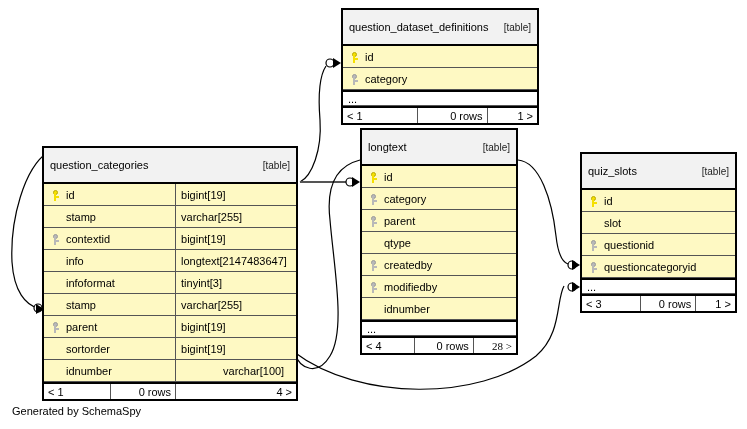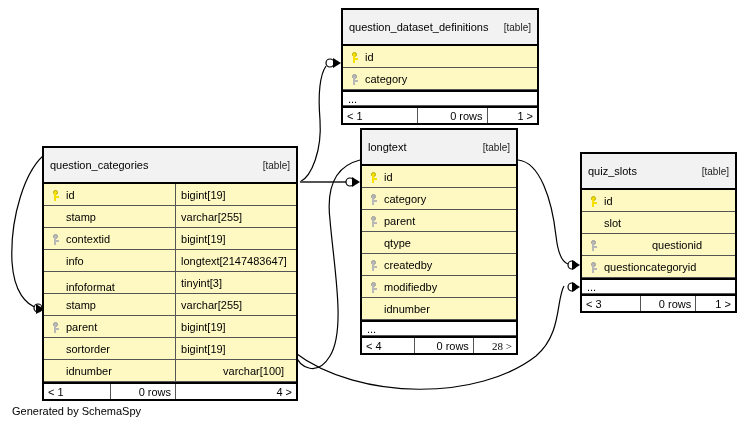--- a/index.html
+++ b/index.html
@@ -216,21 +216,21 @@
       </span>
       <span class="col-type" style="width:48%;">bigint[19]</span>
     </div>
     <div class="tbl-row nokey">
       <span class="col-name" style="width:52%;">
         <span class="labeltext">info</span>
       </span>
       <span class="col-type" style="width:48%;">longtext[2147483647]</span>
     </div>
     <div class="tbl-row nokey">
-      <span class="col-name" style="width:52%;align-items:flex-end;">
+      <span class="col-name" style="width:52%;">
         <span class="labeltext">infoformat</span>
       </span>
       <span class="col-type" style="width:48%;">tinyint[3]</span>
     </div>
     <div class="tbl-row nokey">
       <span class="col-name" style="width:52%;">
         <span class="labeltext">stamp</span>
       </span>
       <span class="col-type" style="width:48%;">varchar[255]</span>
     </div>
@@ -324,21 +324,21 @@
         <span class="keyslot"><span class="keyicon key-pk"><b></b><i></i><u></u></span></span>
         <span class="labeltext">id</span>
       </span>
     </div>
     <div class="tbl-row nokey">
       <span class="col-name" style="width:100%;">
         <span class="labeltext">slot</span>
       </span>
     </div>
     <div class="tbl-row">
-      <span class="col-name" style="width:100%;gap:48px;">
+      <span class="col-name" style="width:100%;">
         <span class="keyslot"><span class="keyicon key-fk"><b></b><i></i><u></u></span></span>
         <span class="labeltext">questionid</span>
       </span>
     </div>
     <div class="tbl-row">
       <span class="col-name" style="width:100%;">
         <span class="keyslot"><span class="keyicon key-fk"><b></b><i></i><u></u></span></span>
         <span class="labeltext">questioncategoryid</span>
       </span>
     </div>

